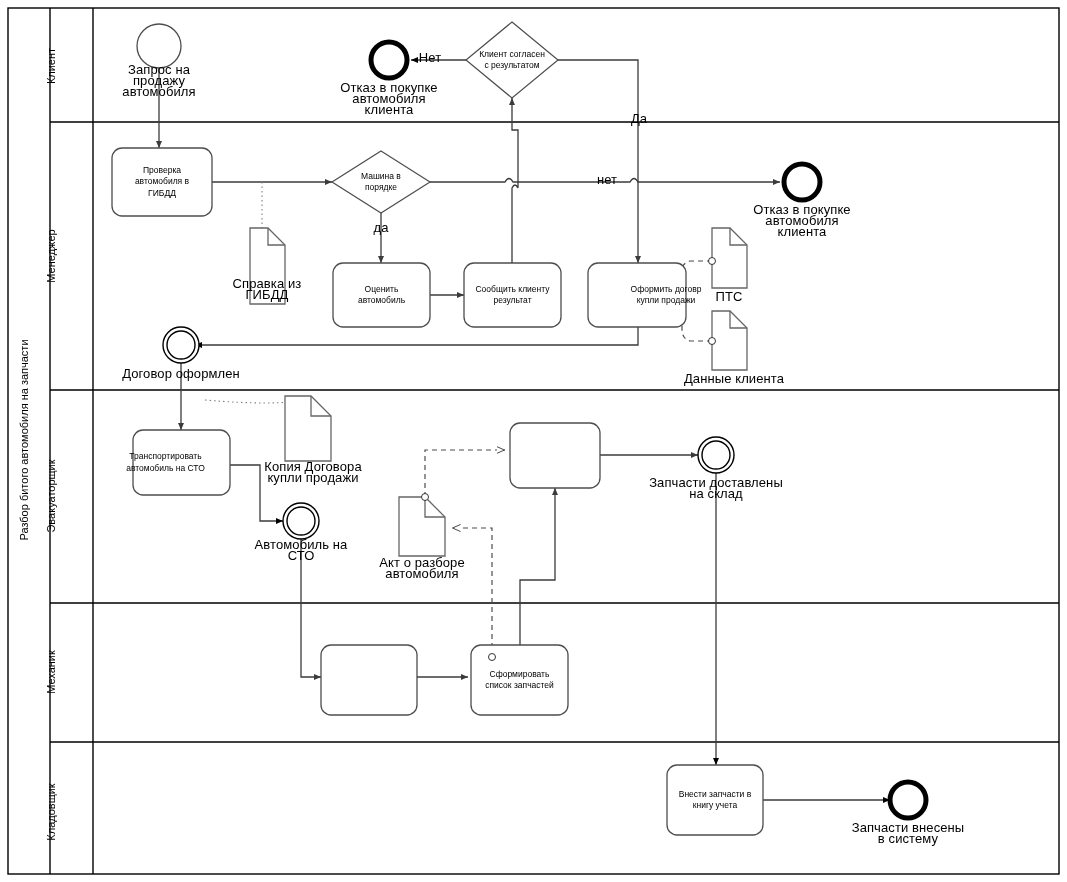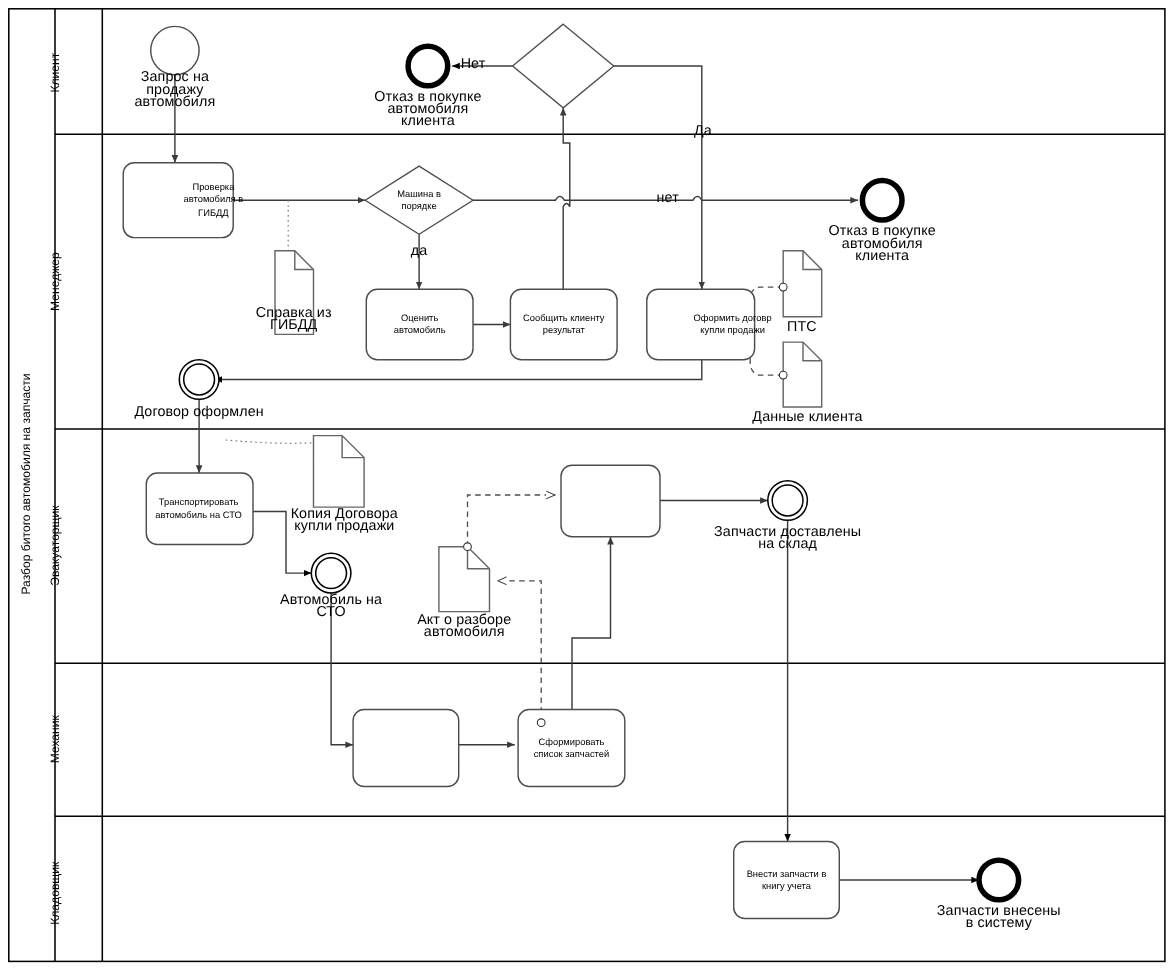--- a/index.html
+++ b/index.html
@@ -155,36 +155,38 @@
   </svg>
 
   <div class="vlabel pool-title" style="left:-176px;top:434px;width:400px;text-align:center;transform:rotate(-90deg);">Разбор битого автомобиля на запчасти</div>
 
   <div class="vlabel" style="left:-29px;top:60px;width:160px;text-align:center;transform:rotate(-90deg);">Клиент</div>
   <div class="vlabel" style="left:-29px;top:250px;width:160px;text-align:center;transform:rotate(-90deg);">Менеджер</div>
   <div class="vlabel" style="left:-29px;top:490px;width:160px;text-align:center;transform:rotate(-90deg);">Эвакуаторщик</div>
   <div class="vlabel" style="left:-29px;top:666px;width:160px;text-align:center;transform:rotate(-90deg);">Механик</div>
   <div class="vlabel" style="left:-29px;top:806px;width:160px;text-align:center;transform:rotate(-90deg);">Кладовщик</div>
 
-  <div class="task-lbl" style="left:112px;top:148px;width:100px;height:68px;white-space:pre-line;padding-left:32px;">Проверка
+  <div class="task-lbl" style="left:112px;top:148px;width:100px;height:68px;white-space:pre-line;">Проверка
 автомобиля в
 ГИБДД</div>
   <div class="task-lbl" style="left:333px;top:263px;width:97px;height:64px;white-space:pre-line;">Оценить
 автомобиль</div>
   <div class="task-lbl" style="left:464px;top:263px;width:97px;height:64px;white-space:pre-line;">Сообщить клиенту
 результат</div>
   <div class="task-lbl" style="left:588px;top:263px;width:98px;height:64px;white-space:pre-line;padding-left:29px;">Оформить договр
 купли продажи</div>
-  <div class="task-lbl" style="left:133px;top:430px;width:95px;height:65px;white-space:pre-line;">Транспортировать
+  <div class="task-lbl" style="left:118px;top:430px;width:95px;height:65px;white-space:pre-line;">Транспортировать
 автомобиль на СТО</div>
   <div class="task-lbl" style="left:471px;top:645px;width:97px;height:70px;white-space:pre-line;border-radius:28px;">Сформировать
 список запчастей</div>
   <div class="task-lbl" style="left:667px;top:765px;width:96px;height:70px;white-space:pre-line;">Внести запчасти в
 книгу учета</div>
 
+  <div class="task-lbl" style="left:455px;top:38px;width:114px;height:44px;white-space:pre-line;">Клиент согласен
+с результатом</div>
   <div class="task-lbl" style="left:339px;top:160px;width:84px;height:44px;white-space:pre-line;">Машина в
 порядке</div>
 
   <div class="lbl" style="left:99px;top:64px;width:120px;white-space:pre-line;">Запрос на
 продажу автомобиля</div>
   <div class="lbl" style="left:329px;top:82px;width:120px;white-space:pre-line;">Отказ в покупке
 автомобиля клиента</div>
   <div class="lbl" style="left:742px;top:204px;width:120px;white-space:pre-line;">Отказ в покупке
 автомобиля клиента</div>
   <div class="lbl" style="left:121px;top:368px;width:120px;white-space:pre-line;">Договор оформлен</div>

